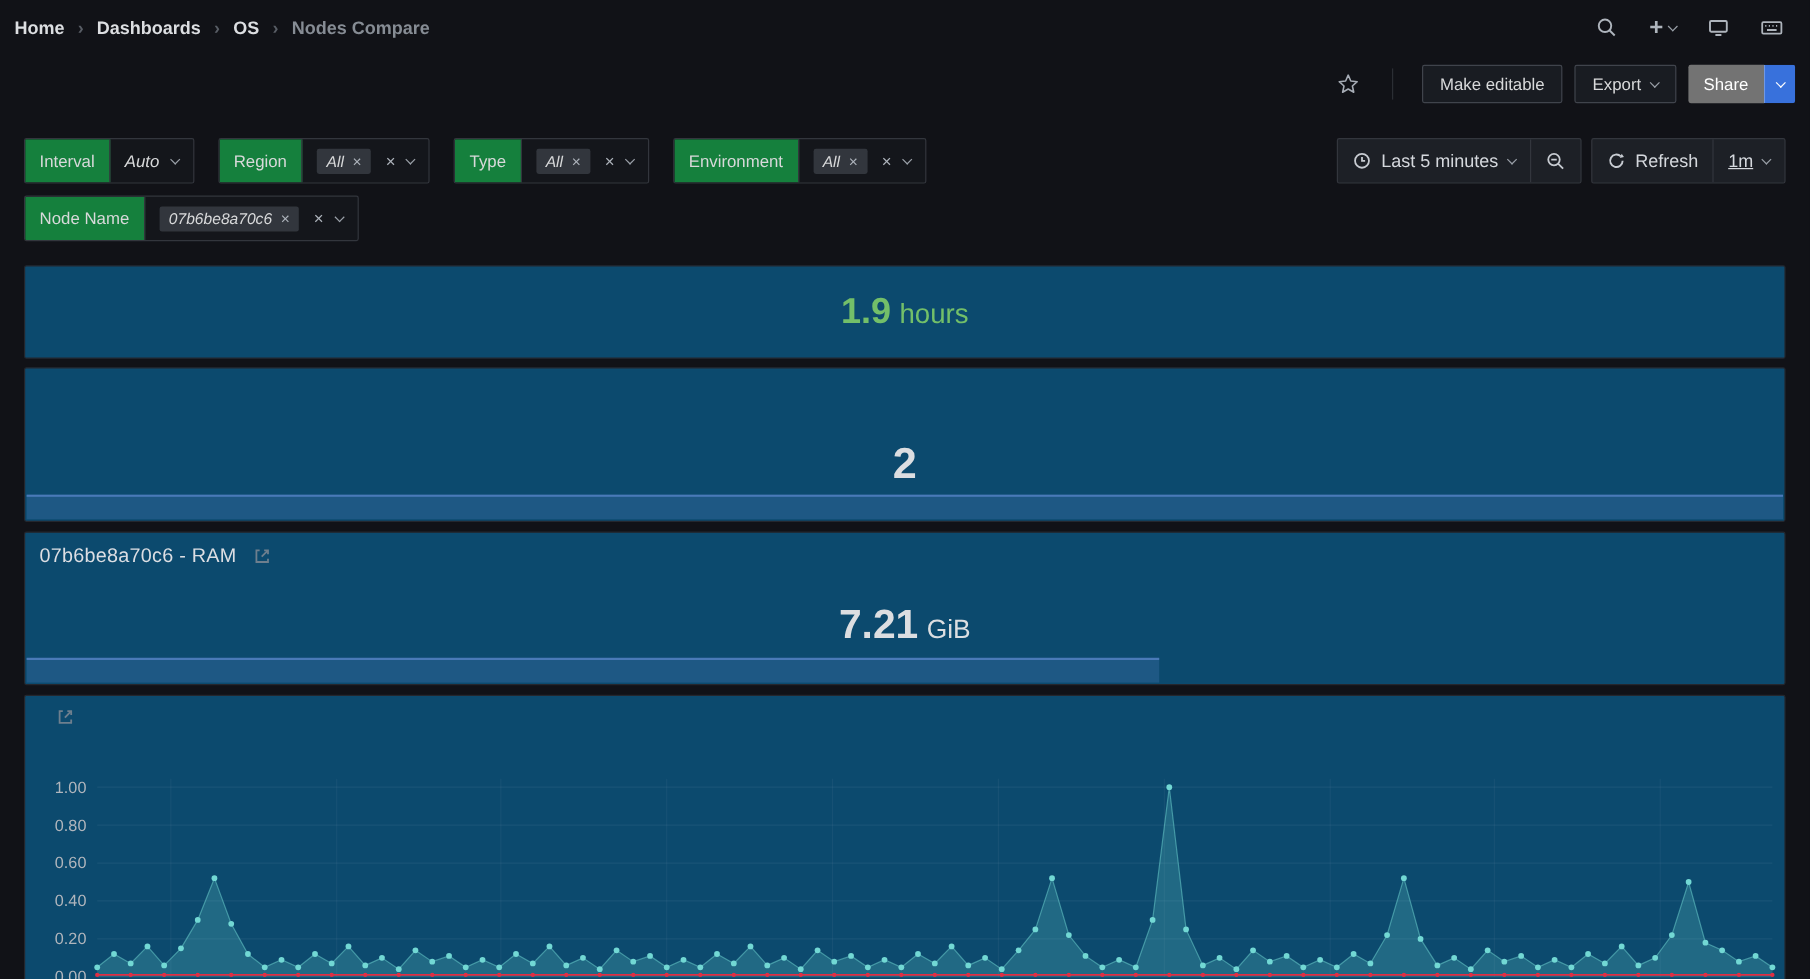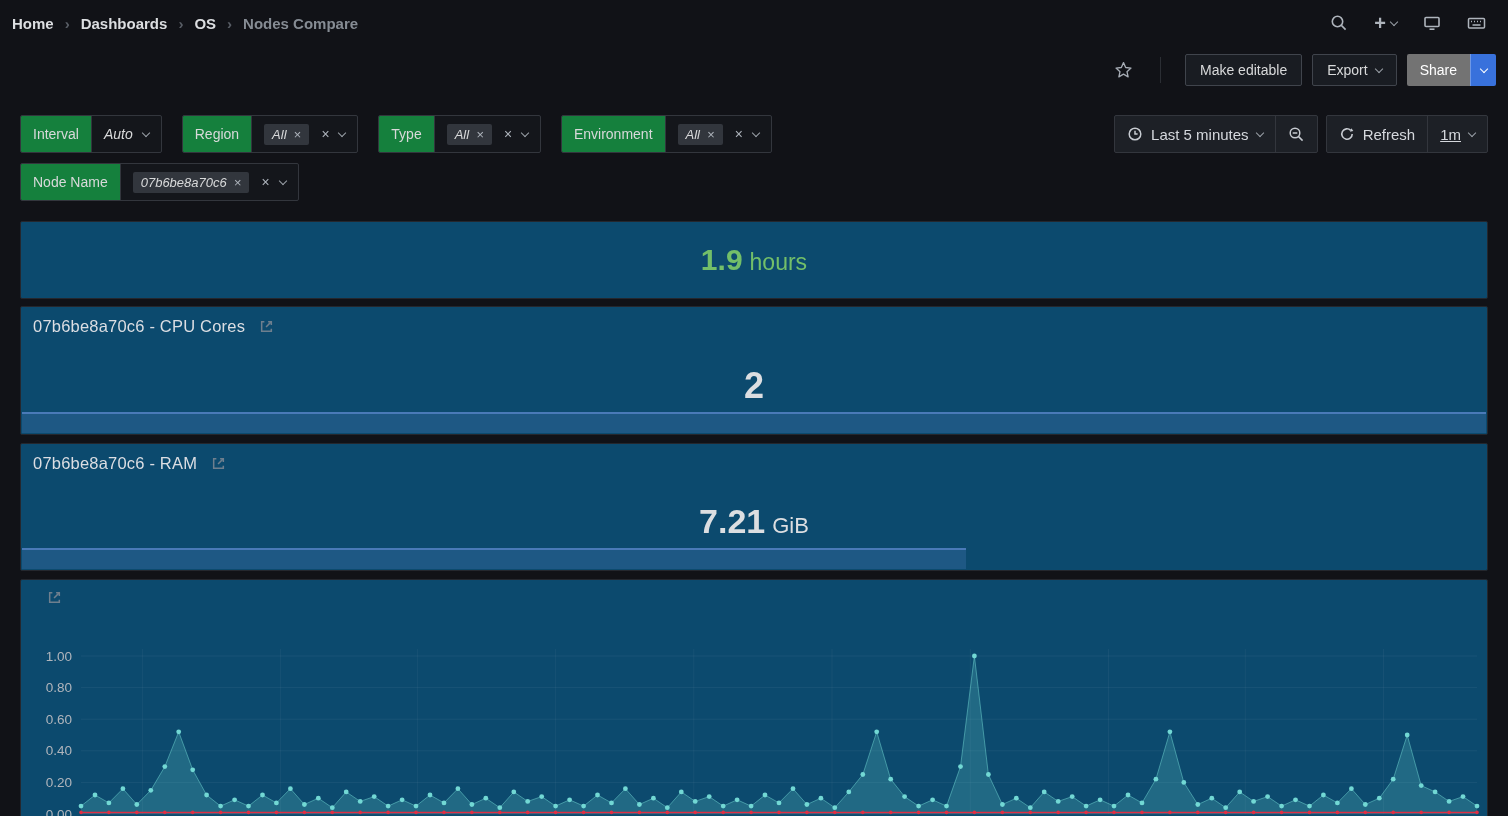--- a/index.html
+++ b/index.html
@@ -269,30 +269,20 @@
   <main class="dash">
 
     <section class="panel panel-uptime">
       <div class="big-stat uptime-stat" style="color: rgb(115, 191, 105);">
         <span class="stat-num">1.9</span>
         <span class="stat-unit">hours</span>
       </div>
     </section>
 
     <section class="panel panel-cpu">
-      <div class="panel-title-row">
-        <h2 class="panel-title">07b6be8a70c6 - CPU Cores</h2>
-        <span class="ext-link">
-          <svg width="15" height="15" viewBox="0 0 14 14" fill="none" stroke="#878d96" stroke-width="1.4">
-            <path d="M5 2.5H2.5v9h9V9"></path>
-              <path d="M8.5 2.5h3v3"></path>
-              <line x1="11.3" y1="2.7" x2="6.6" y2="7.4"></line>
-          </svg>
-        </span>
-      </div>
       <div class="big-stat center-abs" style="font-size:36px; font-weight:600;">2</div>
       <div class="spark">
         <div class="spark-fill" style="width: 100%;"></div>
       </div>
     </section>
 
     <section class="panel panel-ram">
       <div class="panel-title-row">
         <h2 class="panel-title">07b6be8a70c6 - RAM</h2>
         <span class="ext-link">

